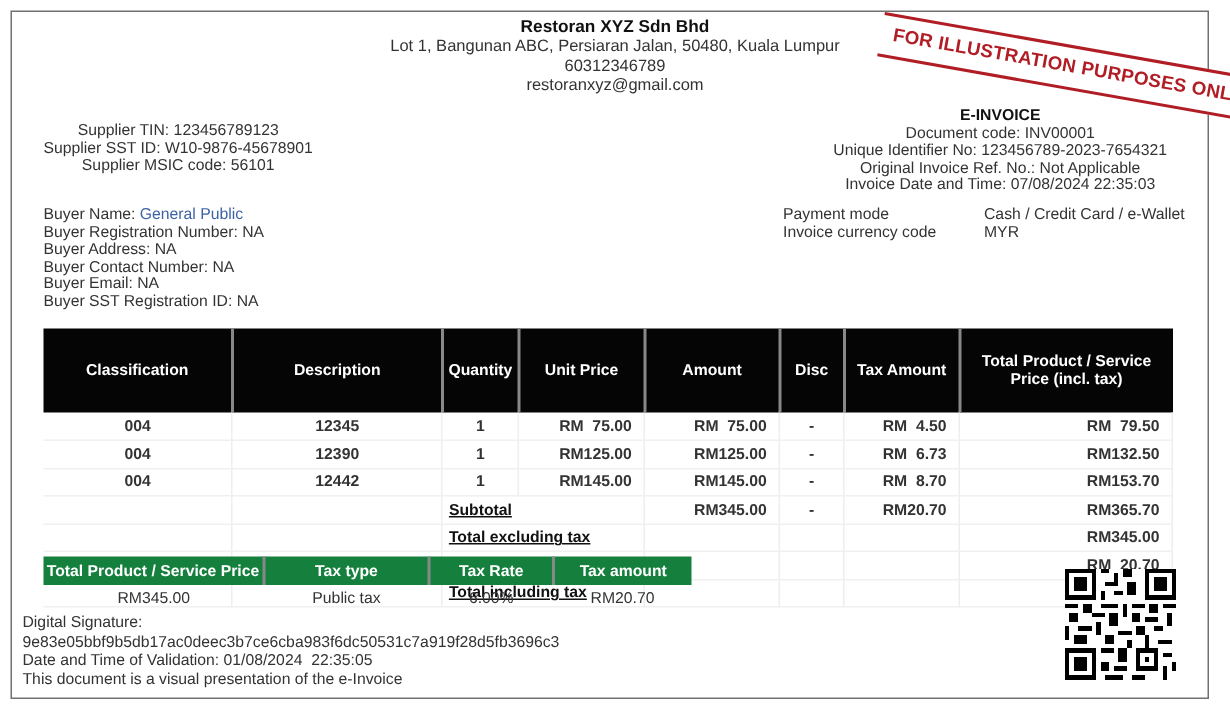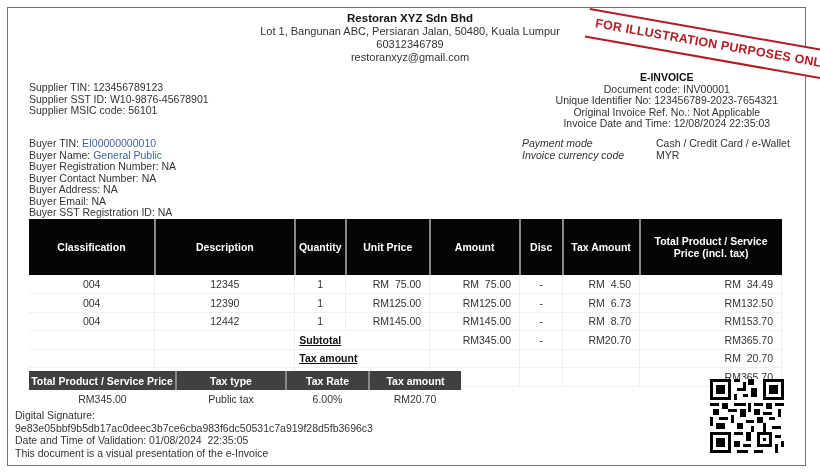--- a/index.html
+++ b/index.html
@@ -15,41 +15,41 @@
     position: absolute; left: 590px; top: 8px; width: 240px; height: 30px;
     transform: rotate(10deg); transform-origin: left top;
     border-top: 2px solid #b11d24; border-bottom: 2px solid #b11d24;
     color: #b11d24; font-weight: bold; font-size: 12.5px; letter-spacing: 0.2px;
     line-height: 24px; padding-left: 8px; background: #fff; white-space: nowrap;
   }
 
   .company { position: absolute; left: 0; width: 820px; top: 12px; text-align: center; font-size: 11px; line-height: 13px; color: #333; }
   .company .name { font-weight: bold; color: #111; font-size: 11.5px; }
 
-  .supplier { position: absolute; left: 29px; top: 82px; font-size: 10.5px; line-height: 11.5px; color: #333; }
+  .supplier { position: absolute; left: 29px; top: 82px; font-size: 10.5px; line-height: 11.5px; color: #333; text-align: center; }
   .einv { position: absolute; right: 42px; top: 72px; text-align: center; font-size: 10.5px; line-height: 11.5px; color: #333; }
   .einv .title { font-weight: bold; color: #111; }
 
   .buyer { position: absolute; left: 29px; top: 138px; font-size: 10.5px; line-height: 11.5px; color: #333; }
   .buyer .blue { color: #3d63a6; }
 
   .payment { position: absolute; left: 522px; top: 138px; font-size: 10.5px; line-height: 11.5px; color: #333; }
   .payment .row { display: flex; }
-  .payment .lbl { width: 134px; font-style: italic; }
+  .payment .lbl { width: 134px; }
 
   table.items { position: absolute; left: 29px; top: 219px; width: 753px; border-collapse: collapse; font-size: 10.5px; color: #333; }
   table.items th { background: #050505; color: #fff; font-weight: bold; font-size: 10.5px; height: 27px; border-right: 2px solid #888; text-align: center; line-height: 12px; padding: 16px 2px; }
   table.items th:last-child { border-right: none; }
-  table.items td { height: 18.5px; border-right: 1px solid #eee; border-bottom: 1px solid #f0f0f0; padding: 0 8px; }
+  table.items td { height: 18.5px; border-right: 1px solid #eee; border-bottom: 1px solid #f0f0f0; padding: 0 8px; font-weight: bold; }
   table.items td.c { text-align: center; }
   table.items td.r { text-align: right; }
   table.items td.b { font-weight: bold; color: #111; padding-left: 4px; text-decoration: underline; }
 
   table.tax { position: absolute; left: 29px; top: 371px; width: 432px; border-collapse: collapse; font-size: 10.5px; color: #333; }
-  table.tax th { background: #404040; color: #fff; font-weight: bold; height: 19px; border-right: 2px solid #888; text-align: center; }
+  table.tax th { background: #15803d; color: #fff; font-weight: bold; height: 19px; border-right: 2px solid #888; text-align: center; }
   table.tax th:last-child { border-right: none; }
   table.tax td { text-align: center; height: 18px; }
 
   .footer { position: absolute; left: 15px; top: 409px; font-size: 10.5px; line-height: 12.5px; color: #333; }
 
   .qr { position: absolute; left: 710px; top: 377px; width: 74px; height: 78px; }
 </style>
 </head>
 <body>
 
@@ -68,29 +68,28 @@
   <div>Supplier TIN: 123456789123</div>
   <div>Supplier SST ID: W10-9876-45678901</div>
   <div>Supplier MSIC code: 56101</div>
 </div>
 
 <div class="einv">
   <div class="title">E-INVOICE</div>
   <div>Document code: INV00001</div>
   <div>Unique Identifier No: 123456789-2023-7654321</div>
   <div>Original Invoice Ref. No.: Not Applicable</div>
-  <div>Invoice Date and Time: 12/08/2024 22:35:03</div>
+  <div>Invoice Date and Time: 07/08/2024 22:35:03</div>
 </div>
 
 <div class="buyer">
-  <div><span>Buyer TIN: </span><span class="blue">EI00000000010</span></div>
   <div><span>Buyer Name: </span><span class="blue">General Public</span></div>
   <div>Buyer Registration Number: NA</div>
+  <div>Buyer Address: NA</div>
   <div>Buyer Contact Number: NA</div>
-  <div>Buyer Address: NA</div>
   <div>Buyer Email: NA</div>
   <div>Buyer SST Registration ID: NA</div>
 </div>
 
 <div class="payment">
   <div class="row">
       <span class="lbl">Payment mode</span>
       <span>Cash / Credit Card / e-Wallet</span>
     </div>
   <div class="row">
@@ -124,21 +123,21 @@
   </thead>
   <tbody>
     <tr>
       <td class="c">004</td>
       <td class="c">12345</td>
       <td class="c">1</td>
       <td class="r" style="white-space:pre">RM  75.00</td>
       <td class="r" style="white-space:pre">RM  75.00</td>
       <td class="c">-</td>
       <td class="r" style="white-space:pre">RM  4.50</td>
-      <td class="r" style="white-space:pre">RM  34.49</td>
+      <td class="r" style="white-space:pre">RM  79.50</td>
     </tr>
     <tr>
       <td class="c">004</td>
       <td class="c">12390</td>
       <td class="c">1</td>
       <td class="r" style="white-space:pre">RM125.00</td>
       <td class="r" style="white-space:pre">RM125.00</td>
       <td class="c">-</td>
       <td class="r" style="white-space:pre">RM  6.73</td>
       <td class="r" style="white-space:pre">RM132.50</td>
@@ -154,20 +153,29 @@
       <td class="r" style="white-space:pre">RM153.70</td>
     </tr>
     <tr>
       <td></td>
         <td></td>
       <td class="b" colspan="2">Subtotal</td>
       <td class="r">RM345.00</td>
       <td class="c">-</td>
       <td class="r">RM20.70</td>
       <td class="r">RM365.70</td>
+    </tr>
+    <tr>
+      <td></td>
+        <td></td>
+      <td class="b" colspan="2">Total excluding tax</td>
+      <td></td>
+        <td></td>
+        <td></td>
+      <td class="r">RM345.00</td>
     </tr>
     <tr>
       <td></td>
         <td></td>
       <td class="b" colspan="2">Tax amount</td>
       <td></td>
         <td></td>
         <td></td>
       <td class="r" style="white-space:pre">RM  20.70</td>
     </tr>

